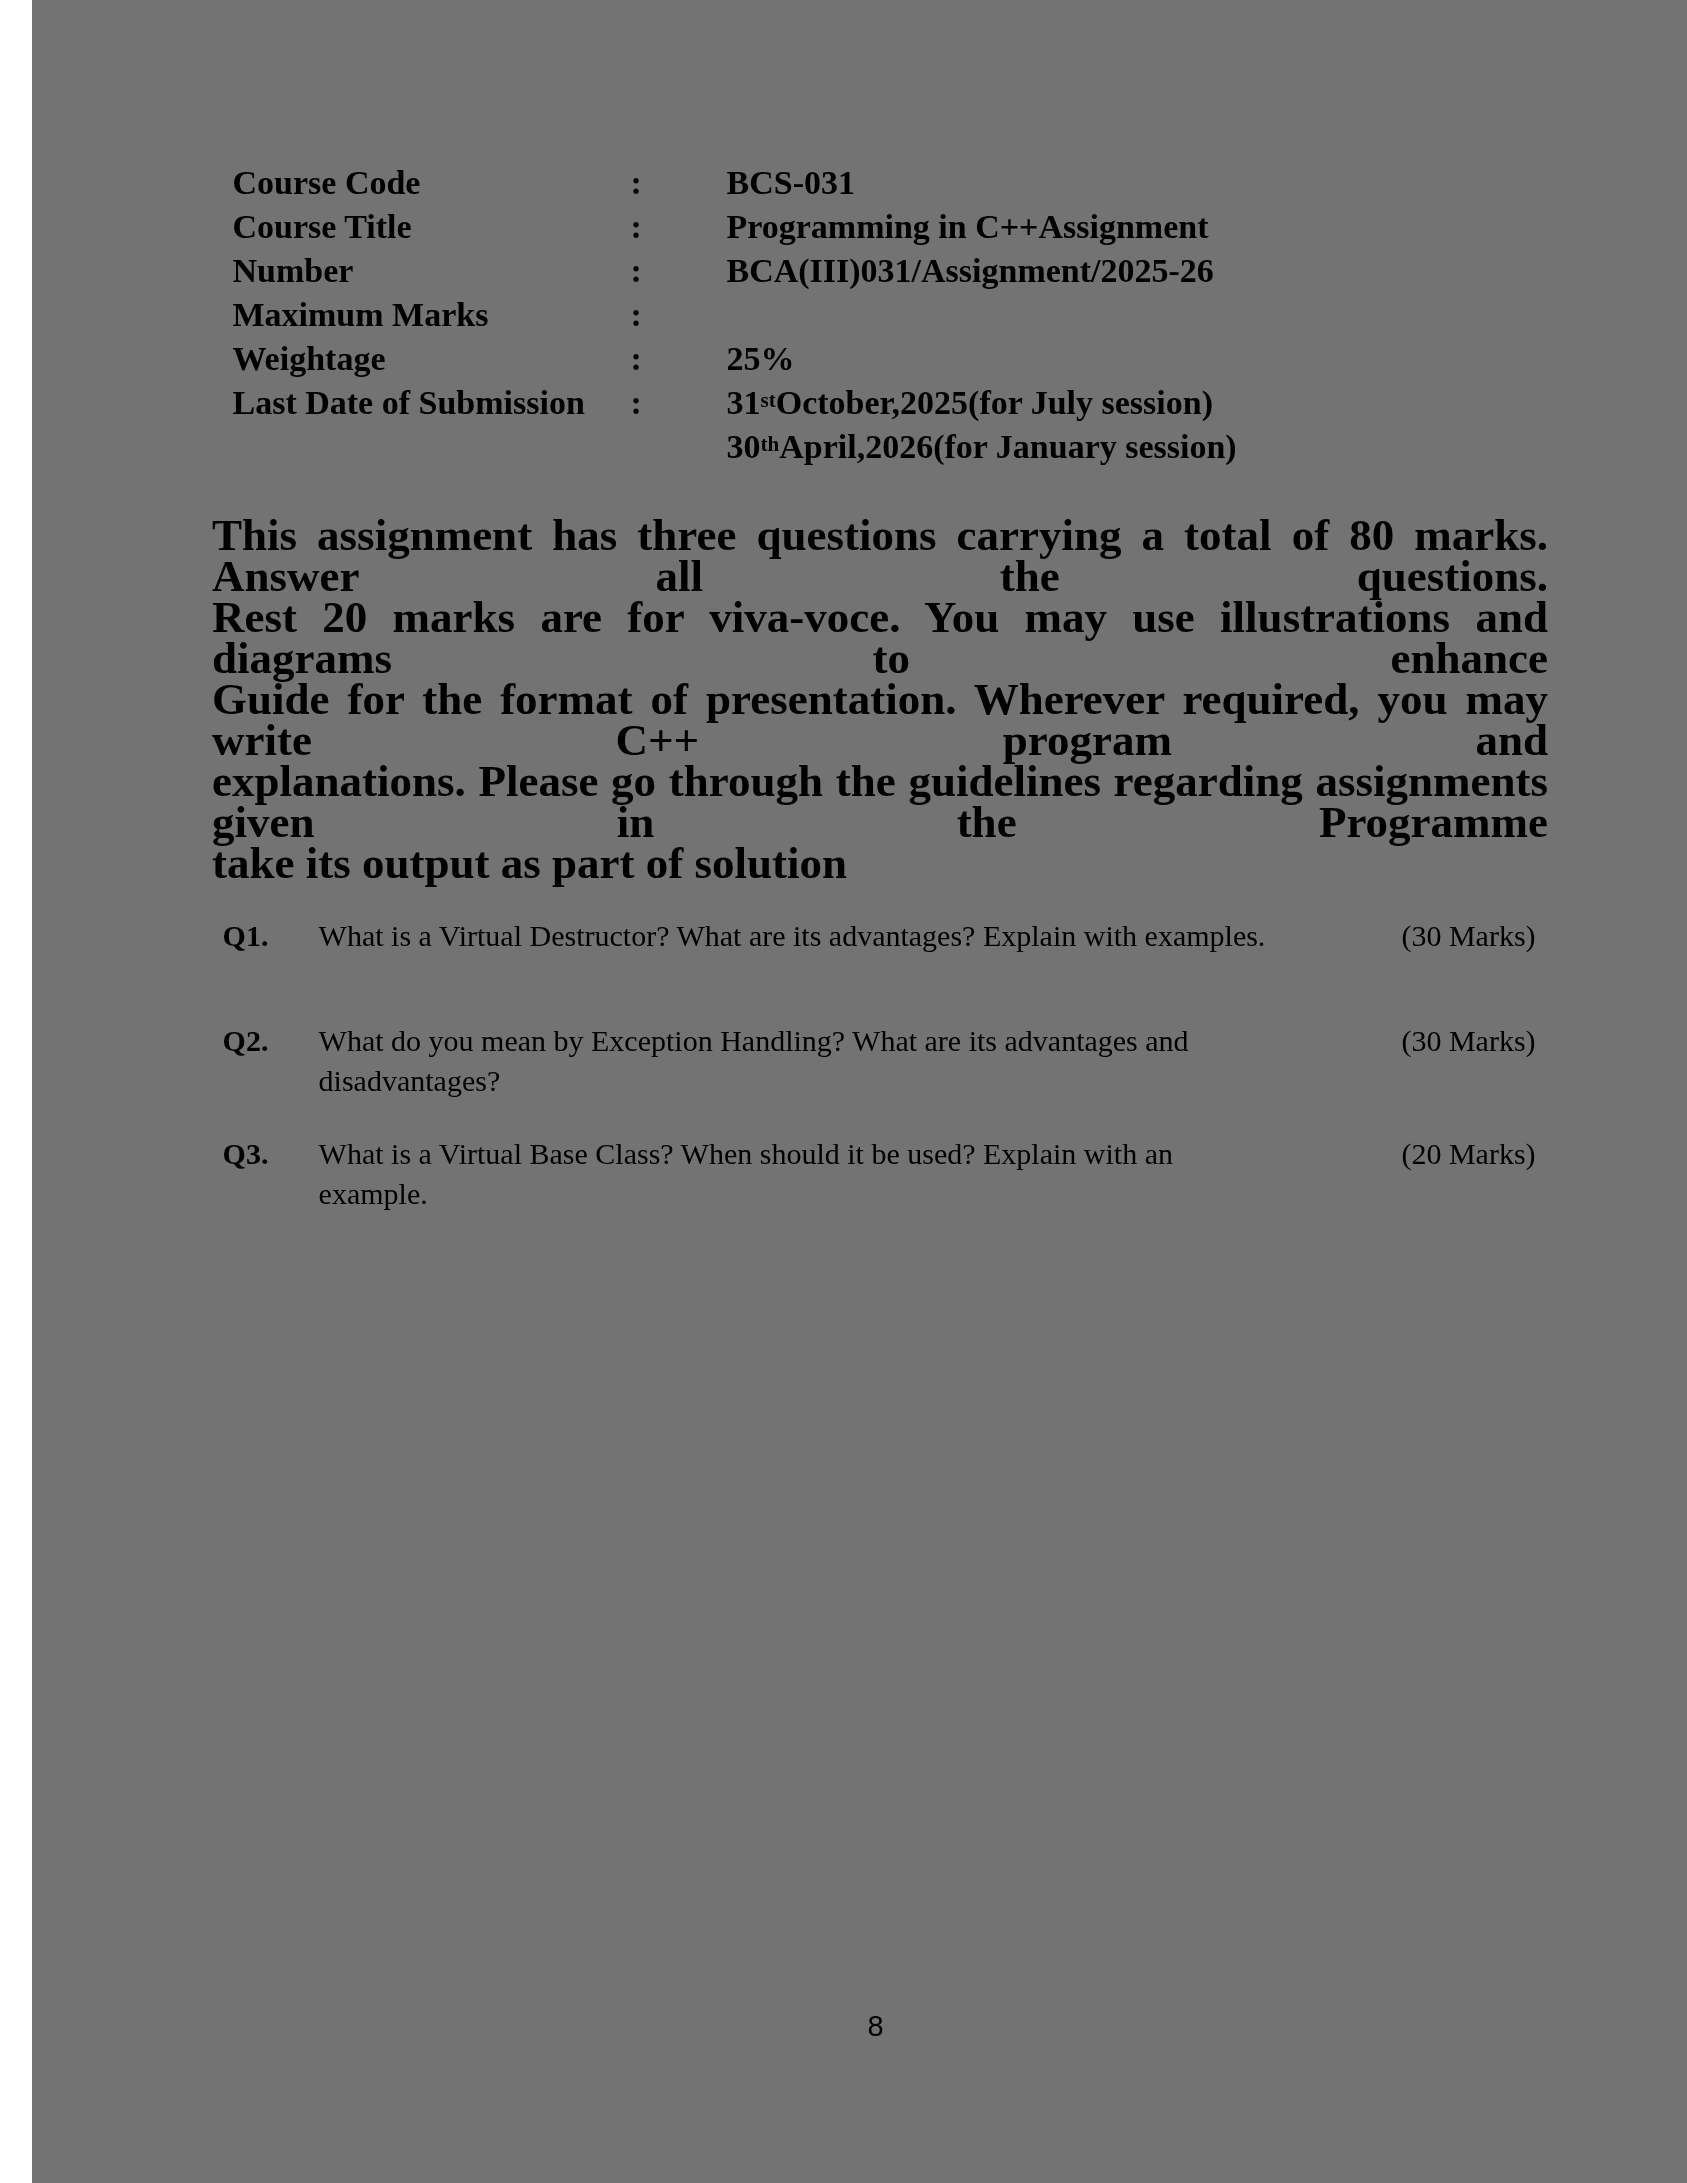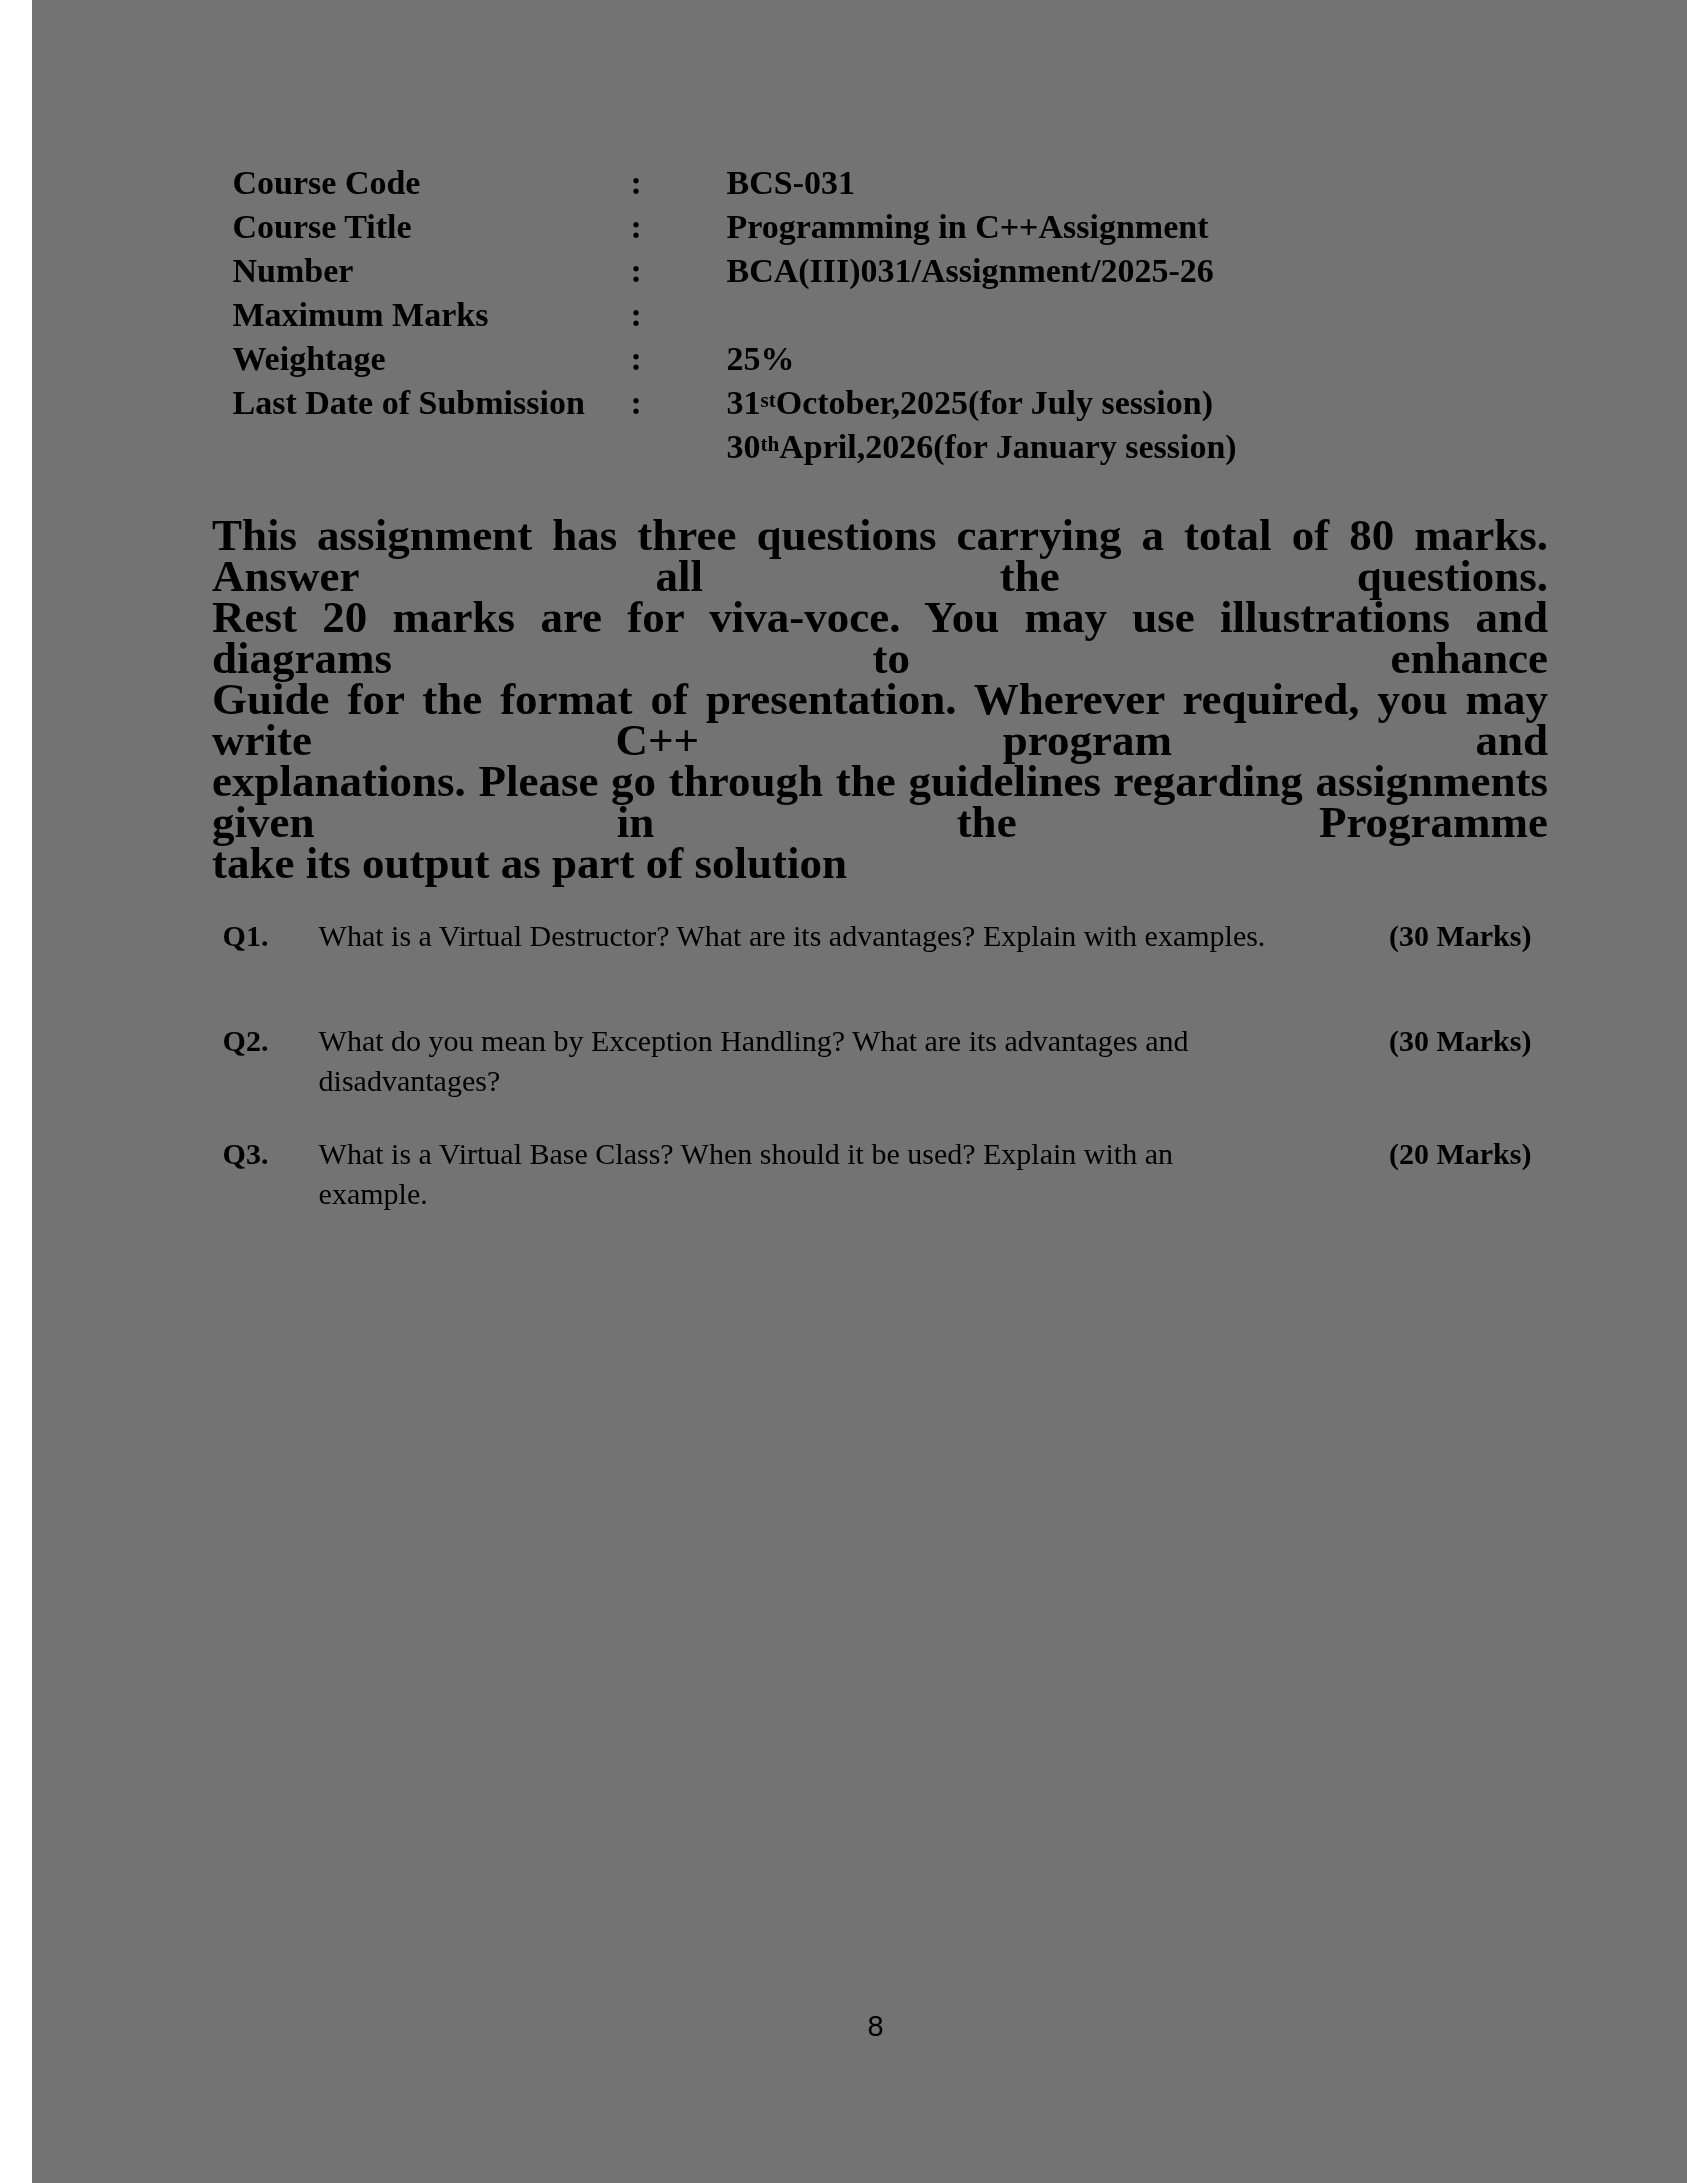--- a/index.html
+++ b/index.html
@@ -73,22 +73,22 @@
   .question.gap-large { margin-bottom: 65px; }
   .question.gap-small { margin-bottom: 33px; }
   .q-num {
     font-weight: 700;
   }
   .q-text {
     white-space: pre;
     overflow: visible;
   }
   .q-marks {
-    font-weight: 700;
-    text-align: left;
+    font-weight: 400;
+    text-align: center;
     white-space: pre;
   }
 
   
   .page-number {
     position: absolute;
     left: 0;
     top: 2010px;
     width: 1687px;
     text-align: center;

